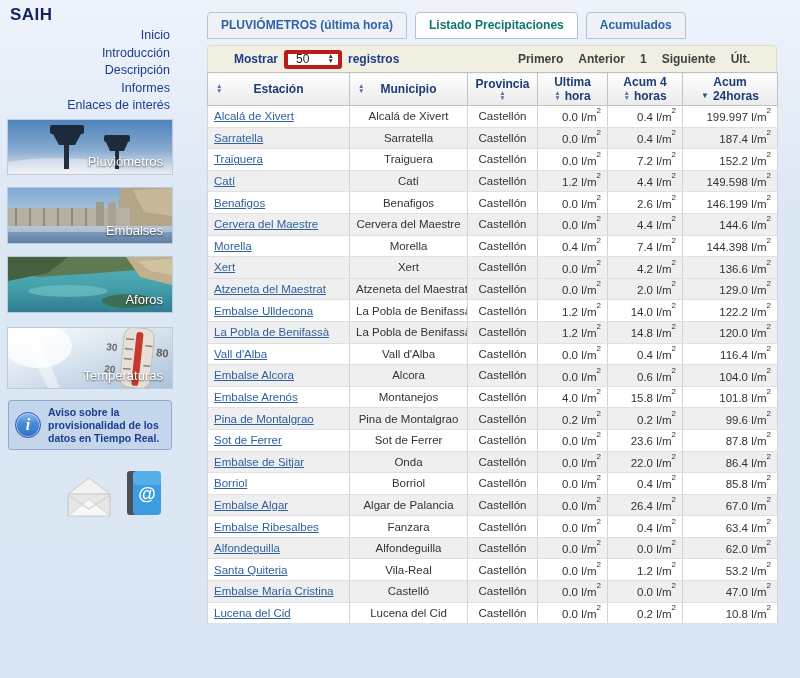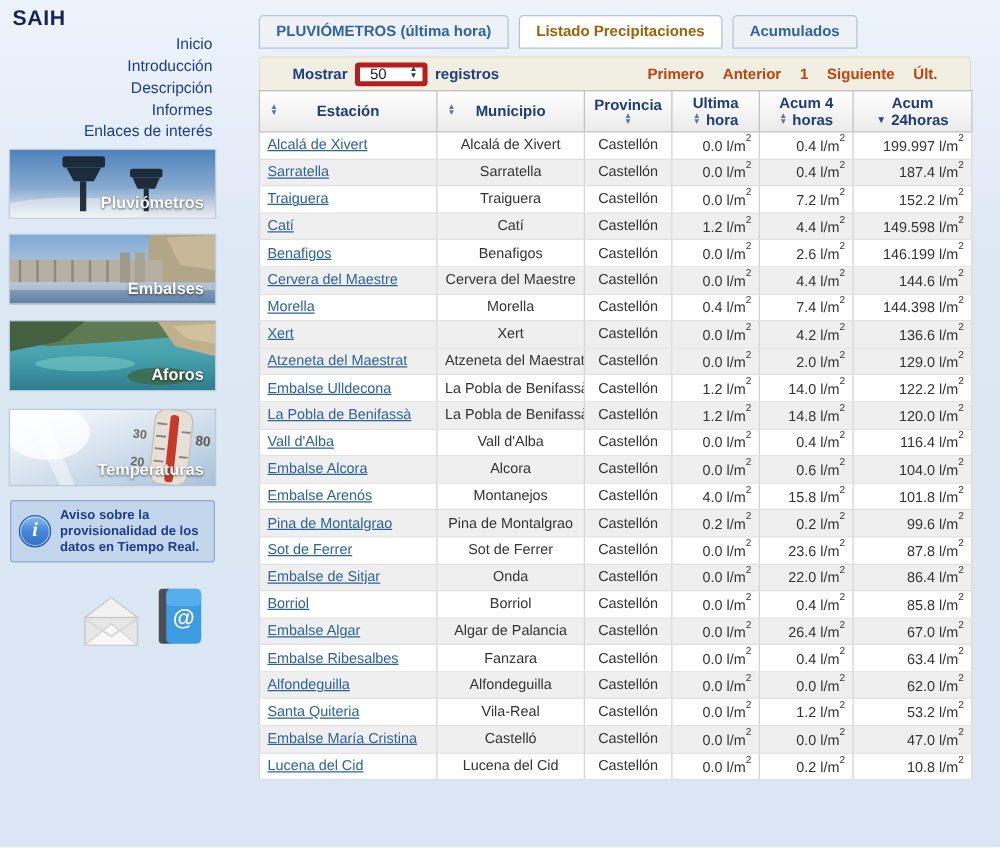--- a/index.html
+++ b/index.html
@@ -11,21 +11,21 @@
   
   .sidebar { position:absolute; left:0; top:2px; width:200px; height:678px; }
   .saih-title { position:absolute; left:10px; top:3px; font-size:17px; font-weight:bold;
                 color:#14235c; letter-spacing:0.5px; }
   .side-nav { position:absolute; top:25px; left:0; right:30px; text-align:right; }
   .side-nav a { display:block; line-height:17.5px; font-size:12.5px; color:#1e3c8c;
                 text-decoration:none; cursor:pointer;padding-left:31px; }
   .img-btn { position:absolute; left:8px; width:164px; overflow:hidden; cursor:pointer;
              box-shadow:0 0 0 1px rgba(90,110,140,.25); }
   .img-btn svg { display:block; }
-  .img-label { position:absolute; right:9px; bottom:5px; color:#fff; font-weight:bold;
+  .img-label { position:absolute; right:9px; bottom:5px; color:#fff; font-weight:normal;
                font-size:13px; text-shadow:0 1px 2px rgba(0,0,0,.65);margin-left:24px; }
   #btn-pluv { top:118px; height:54px; }
   #btn-emb  { top:186px; height:55px; }
   #btn-afo  { top:255px; height:55px; }
   #btn-temp { top:326px; height:60px; }
 
   .aviso { position:absolute; left:8px; top:398px; width:164px; height:50px;
            background:#c4d6eb; border:1px solid #91a9ca; border-radius:3px;
            display:flex; align-items:center; gap:7px; padding:4px 6px; }
   .info-icon { flex:0 0 26px; width:26px; height:26px; border-radius:50%;
@@ -39,36 +39,36 @@
   .envelope-icon { position:absolute; left:64px; top:10px; cursor:pointer; }
   .book-icon { position:absolute; left:124px; top:2px; cursor:pointer; }
 
   
   .main { position:absolute; left:207px; top:0; width:570px; height:678px; }
 
   .tabs { position:absolute; top:12px; left:0; height:27px; display:flex; gap:8px; }
   .tab { padding:5px 13px 6px; border:1px solid #b6c2d2; border-radius:4px 4px 0 0;
          background:#eef1f5; color:#2f62a8; font-weight:bold; font-size:12px;
          white-space:nowrap; cursor:pointer; }
-  .tab.active { background:#ffffff; color:#a16207; }
+  .tab.active { background:#ffffff; color:#0f766e; }
 
   .toolbar { position:absolute; top:45px; left:0; width:570px; height:27px;
              background:#f1efe2; border:1px solid #dedbc6; border-bottom:none;
              border-radius:4px 4px 0 0; display:flex; align-items:center;
              justify-content:space-between; padding:0 26px; }
   .show-group { display:flex; align-items:center; gap:6px; font-size:12px; font-weight:bold;
                 color:#1e3c8c; }
   .fake-select { display:inline-flex; align-items:center; justify-content:space-between;
                  width:58px; height:19px; background:#fff; border:4px solid #b91c1c;
                  border-radius:3px; padding:0 4px 0 8px; color:#222; font-weight:normal;
                  font-size:12px; cursor:pointer; }
   .sel-arrows { display:inline-flex; flex-direction:column; font-size:6.5px; line-height:4.6px;
                 color:#3a3a3a; }
   .pagination { display:flex; align-items:center; gap:15px; font-size:12px; font-weight:bold;
-                color:#c2410c; }
+                color:#404040; }
   .page-btn { cursor:pointer; }
 
   table.precip { position:absolute; top:72px; left:0; width:570px; border-collapse:collapse;
                  table-layout:fixed; background:#fff; font-size:11.5px; color:#333; }
   table.precip th { border:1px solid #c2c2c2; background:linear-gradient(180deg,#fefefe,#ebebeb);
                     color:#1e3c78; font-weight:bold; font-size:12px; height:24px;
                     vertical-align:middle; text-align:center; padding:2px 2px; cursor:pointer; }
   table.precip td { border-right:1px solid #d4d4d4; border-left:1px solid #d4d4d4;
                     border-bottom:1px solid #e0e0e0; height:21.6px; padding:0 6px;
                     white-space:nowrap; overflow:hidden; }

